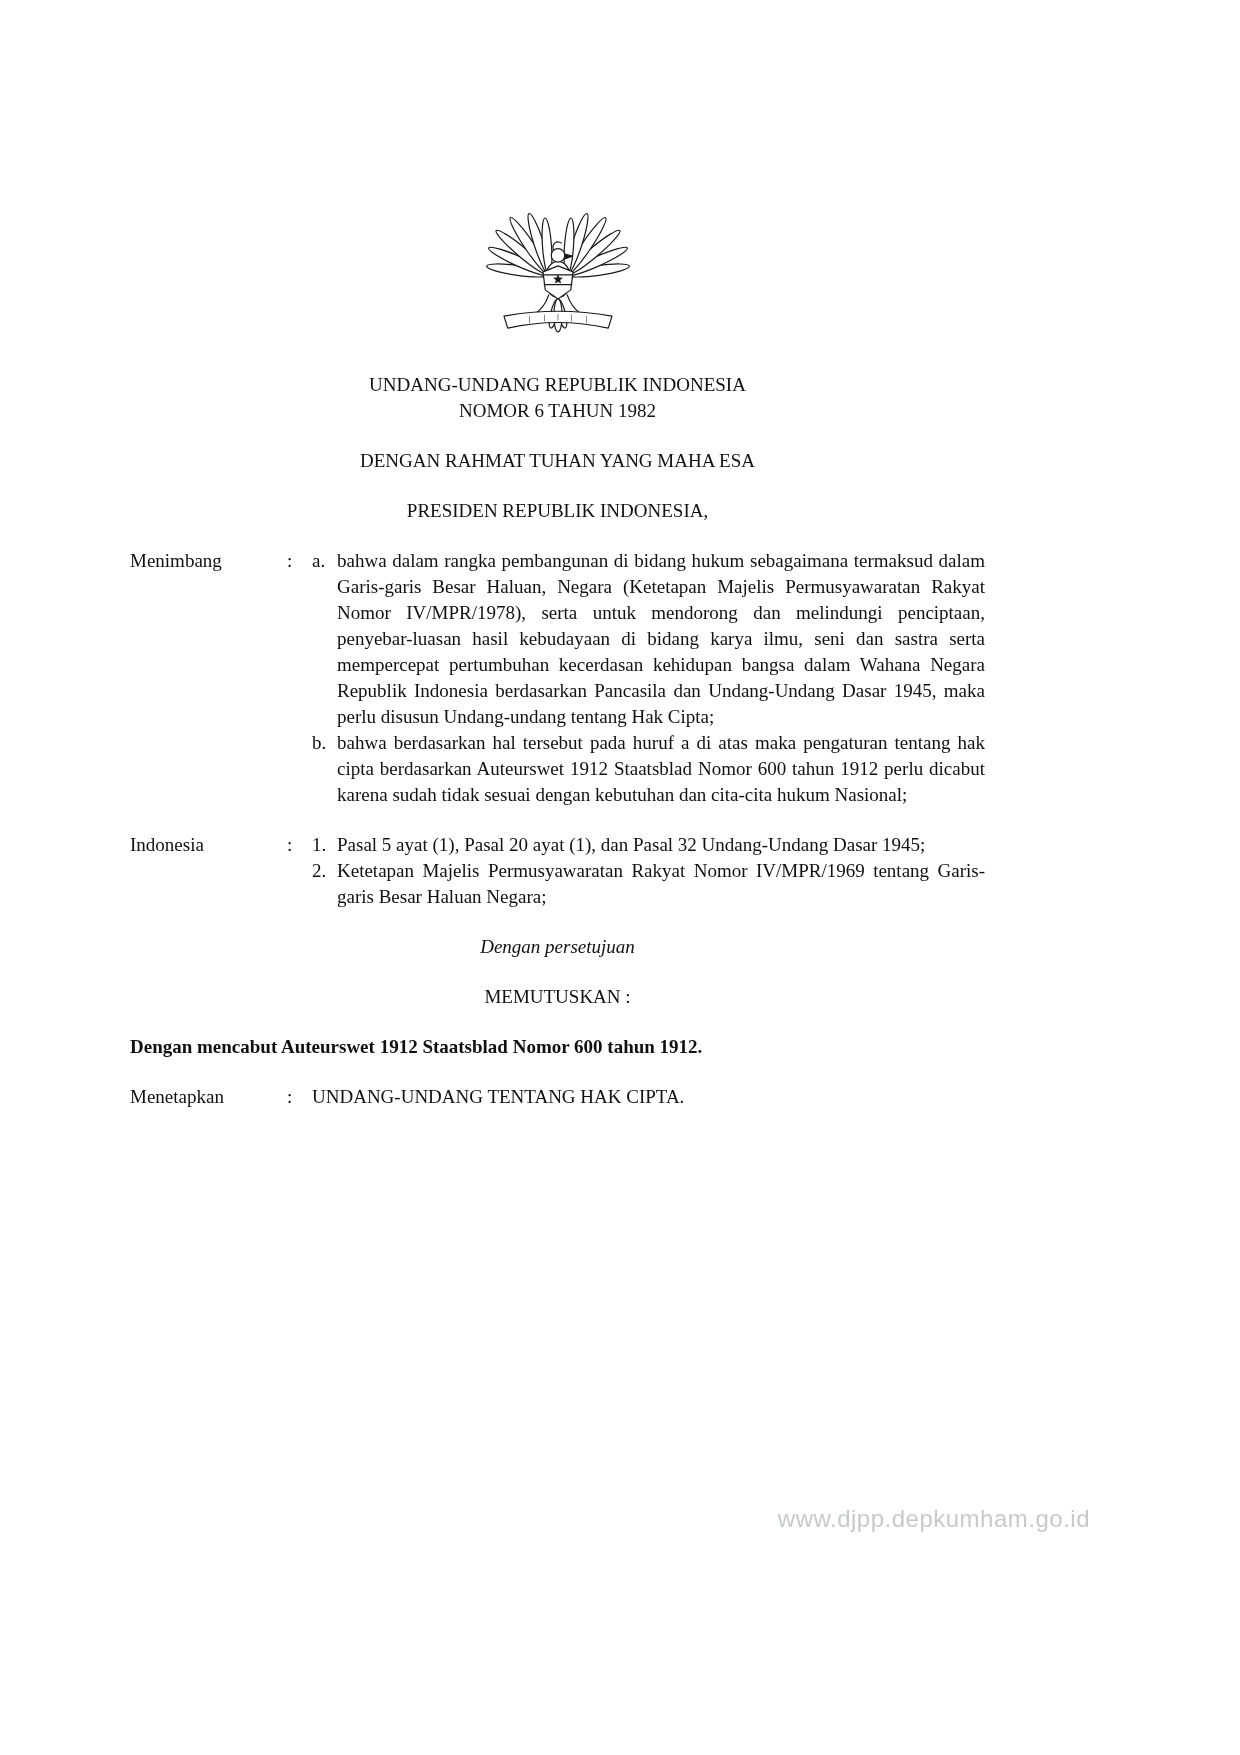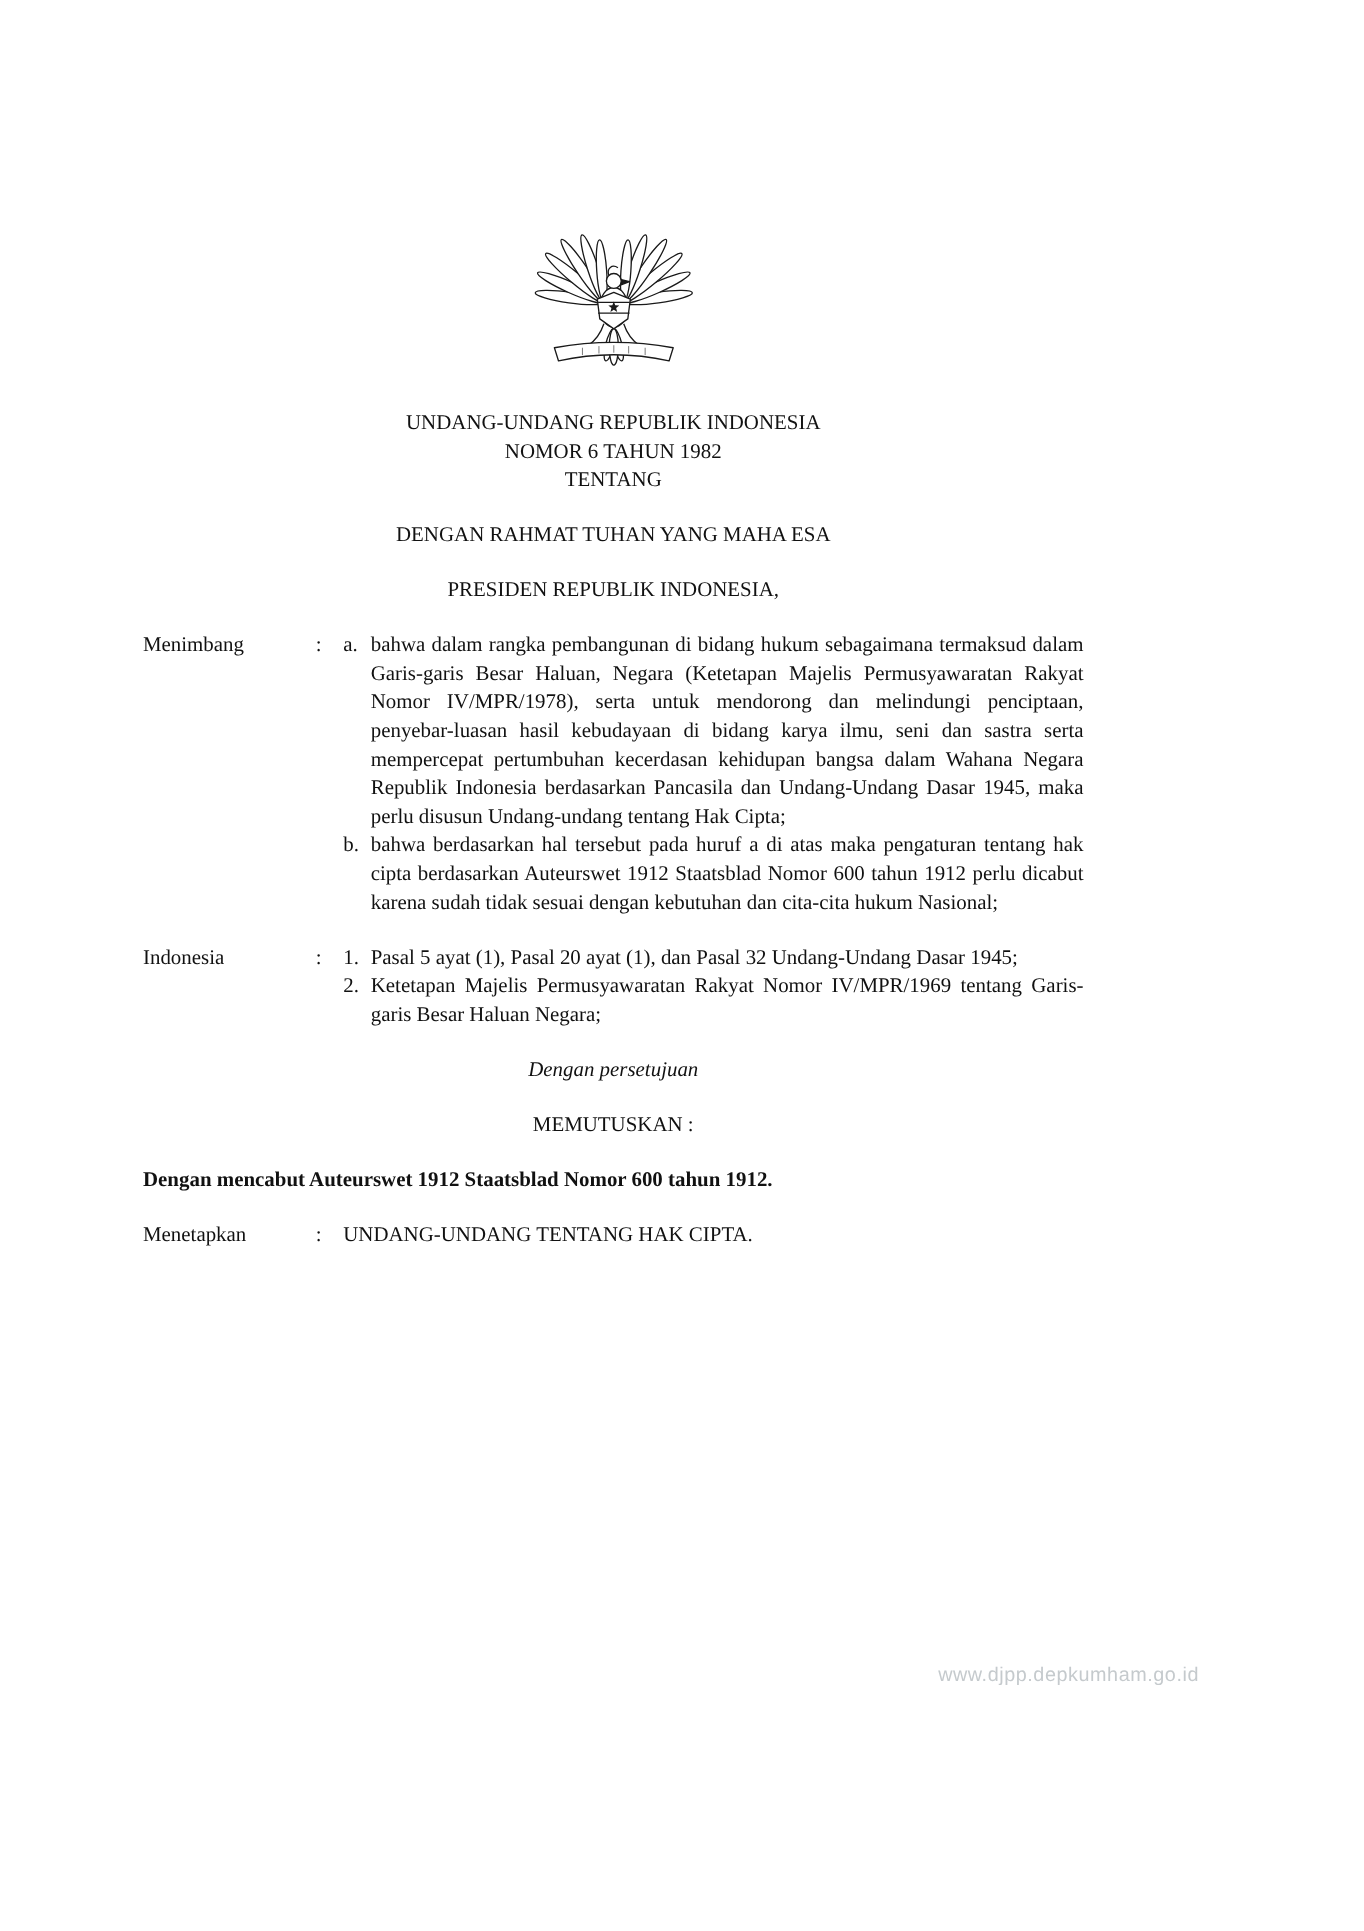--- a/index.html
+++ b/index.html
@@ -51,21 +51,21 @@
 
   .plain-line { margin-bottom: 24px; font-weight: bold; }
 
   .agreement-block { margin-bottom: 24px; font-style: italic; }
 
   .watermark {
     position: absolute;
     right: 150px;
     bottom: 222px;
     font-family: "Liberation Sans", "DejaVu Sans", sans-serif;
-    font-size: 18px;
+    font-size: 24px;
     color: #c5cacd;
     letter-spacing: 0.5px;
   }
 </style>
 </head>
 <body>
 
 <div class="page">
 
   <div class="content">
@@ -114,21 +114,20 @@
 
           <path d="M28,141 Q100,128 172,141 L167,157 Q100,142 33,157 Z"></path>
           <path d="M62,141 L62,150 M82,139 L82,148 M100,138 L100,147 M118,139 L118,148 M138,141 L138,150" stroke-width="1" fill="none" opacity="0.7"></path>
         </g>
       </svg>
     </div>
 
     <div class="title-block">
       <div class="centered">UNDANG-UNDANG REPUBLIK INDONESIA</div>
       <div class="centered">NOMOR 6 TAHUN 1982</div>
-      <div class="centered">TENTANG</div>
     </div>
 
     <div class="centered gap-after">DENGAN RAHMAT TUHAN YANG MAHA ESA</div>
 
     <div class="centered gap-after">PRESIDEN REPUBLIK INDONESIA,</div>
 
     <div class="clause">
       <div class="clause-label">Menimbang</div>
       <div class="clause-colon">:</div>
       <div class="clause-body">

